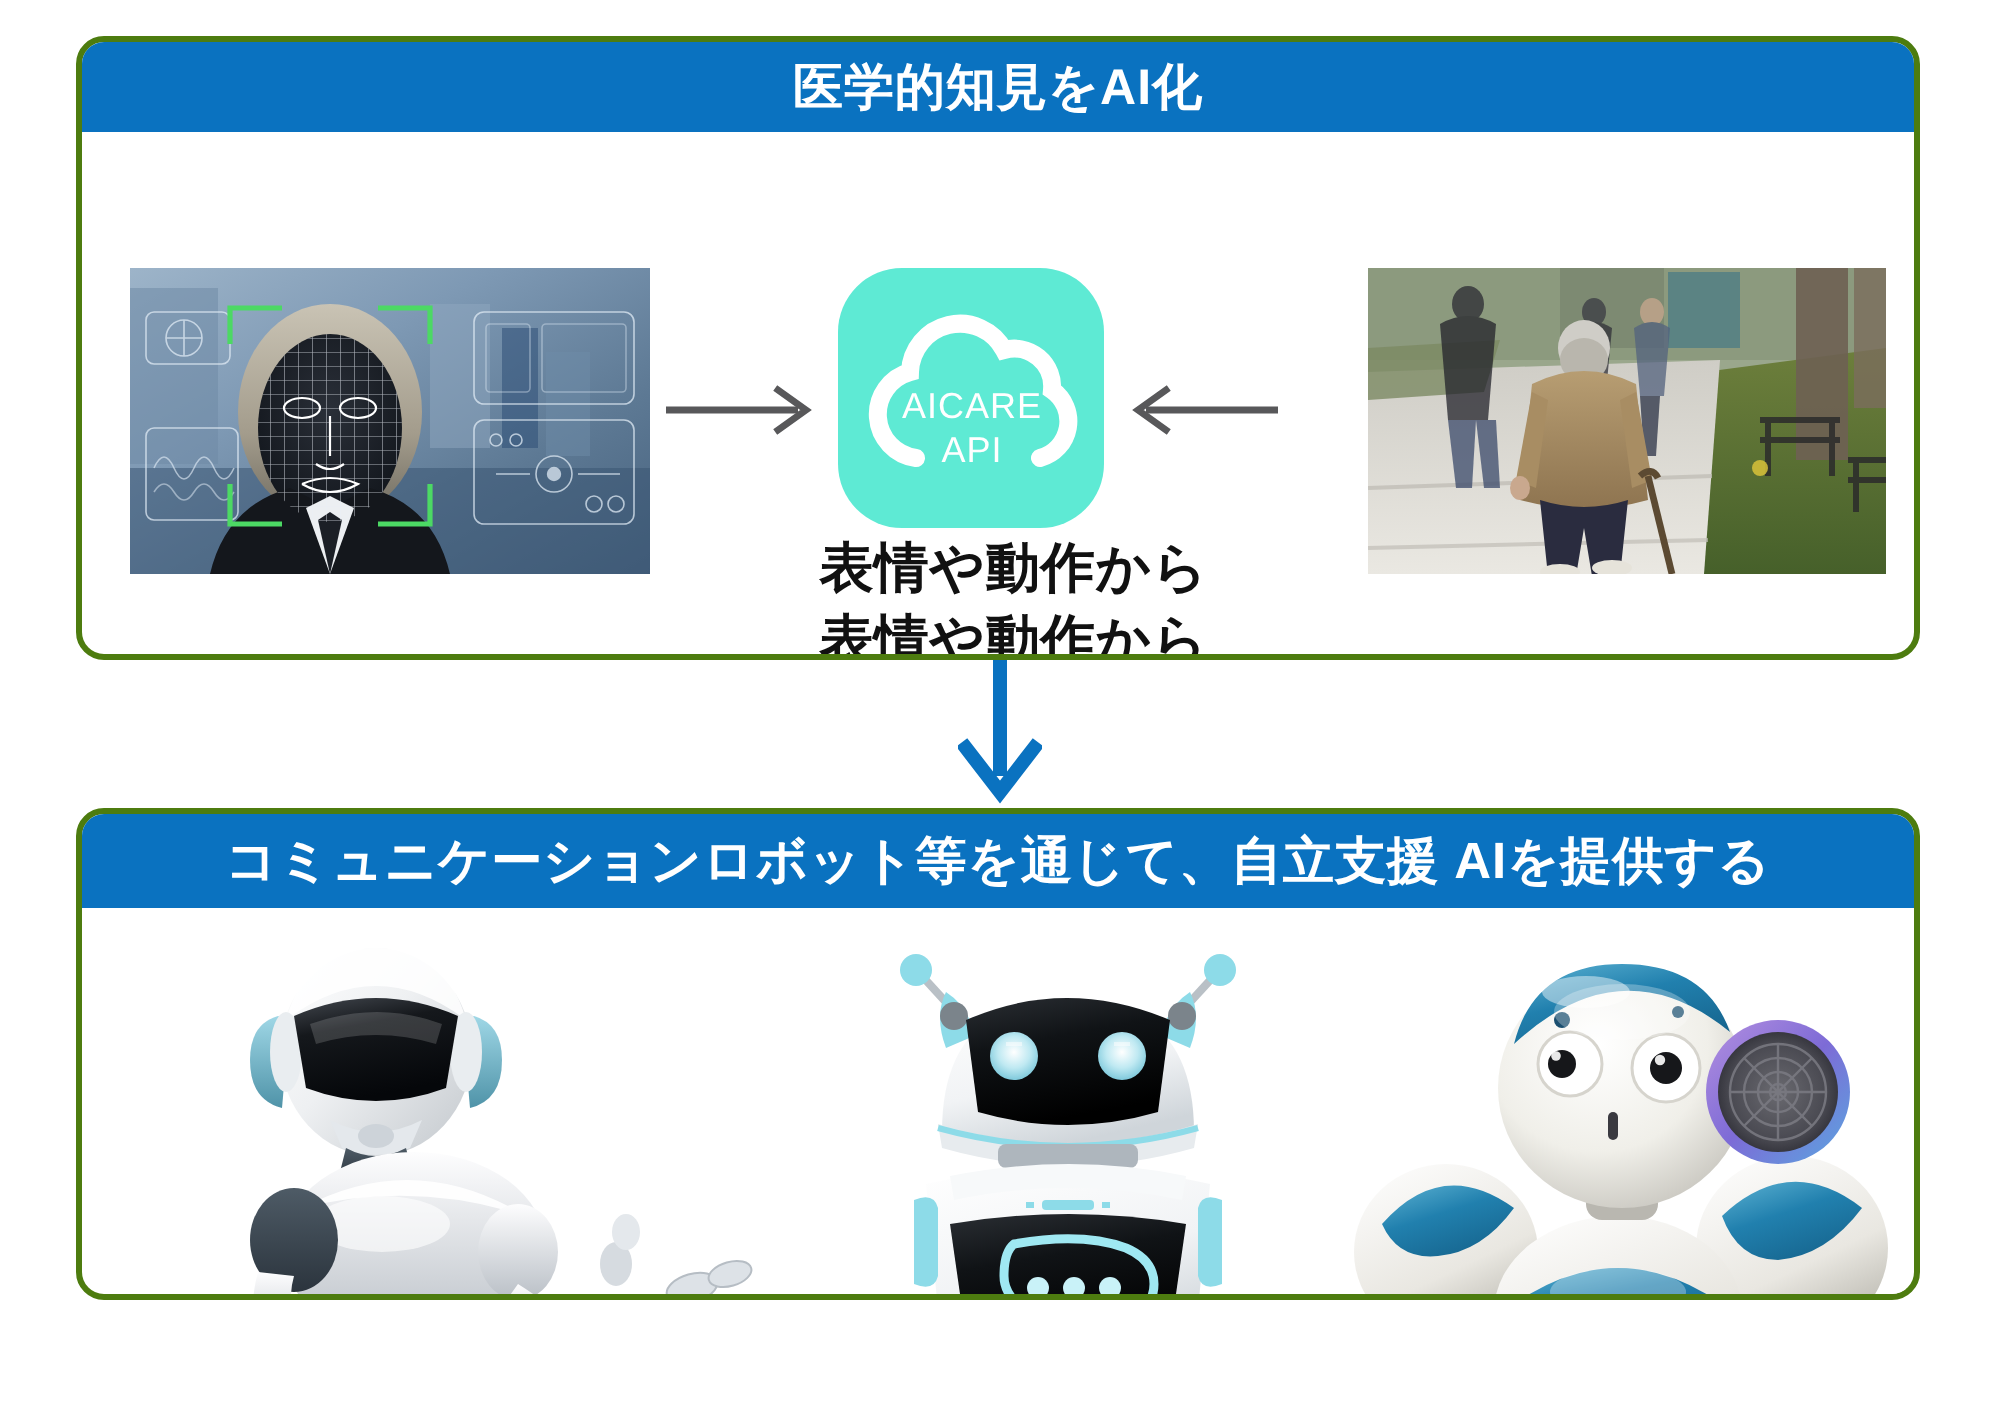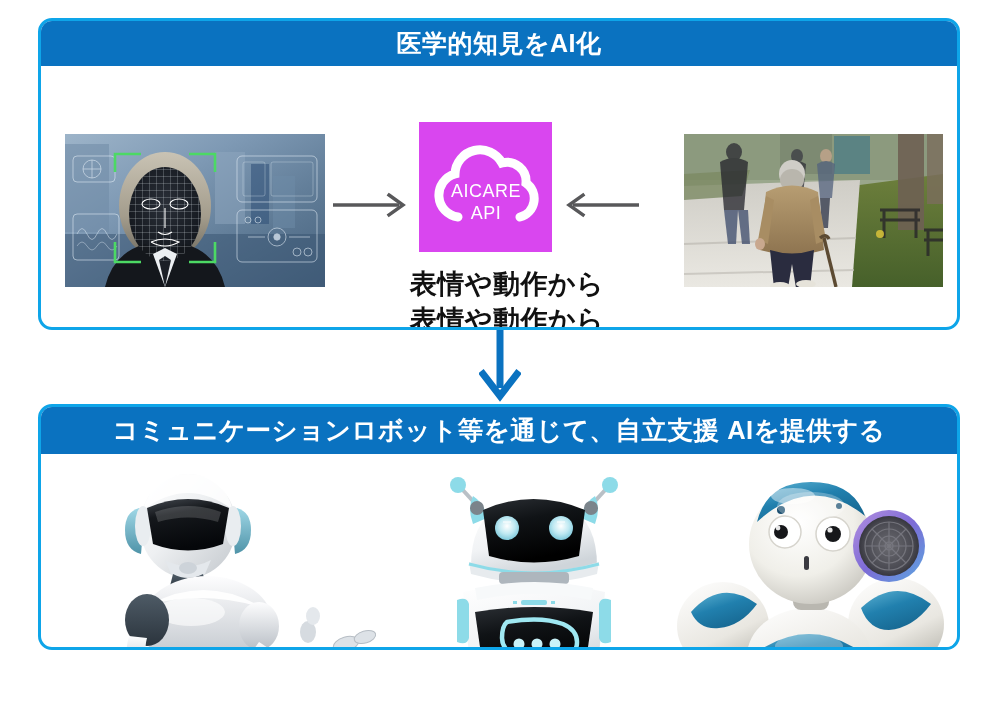--- a/index.html
+++ b/index.html
@@ -12,21 +12,21 @@
     height: 712px;
     position: relative;
     font-family: "Liberation Sans", "DejaVu Sans", sans-serif;
     overflow: hidden;
   }
 
   
   .panel {
     position: absolute;
     box-sizing: border-box;
-    border: 3px solid #0ea5e9;
+    border: 3px solid #4d7c0f;
     border-radius: 14px;
     background: #ffffff;
     overflow: hidden;
   }
   #panel-top    { left: 38px; top: 18px;  width: 922px; height: 312px; }
   #panel-bottom { left: 38px; top: 404px; width: 922px; height: 246px; }
 
   .panel-header {
     background: #0a72c0;
     color: #ffffff;
@@ -61,27 +61,28 @@
   .media {
     position: absolute;
     overflow: hidden;
   }
   #face-photo { left: 24px;  top: 68px; width: 260px; height: 153px; }
   #walk-photo { left: 643px; top: 68px; width: 259px; height: 153px; }
 
   #api-box {
     position: absolute;
     left: 378px;
-    top: 56px;
+    top: 68px;
     width: 133px;
     height: 130px;
-    background: #d946ef;
+    background: #5eead4;
     display: flex;
     align-items: center;
     justify-content: center;
+    border-radius: 32px;
   }
 
   .h-arrow { position: absolute; }
   #arrow-left-to-api  { left: 292px; top: 126px; width: 78px; height: 26px; }
   #arrow-right-to-api { left: 520px; top: 126px; width: 78px; height: 26px; }
 
   #detect-caption {
     position: absolute;
     left: 0;
     top: 200px;

